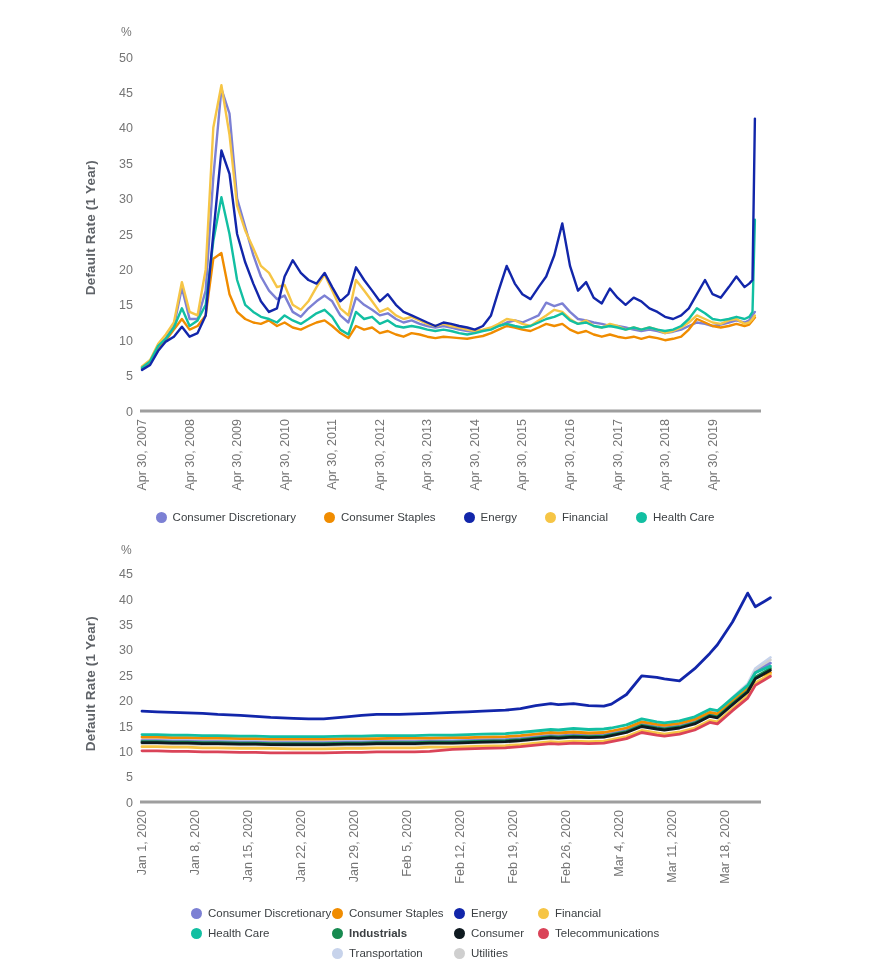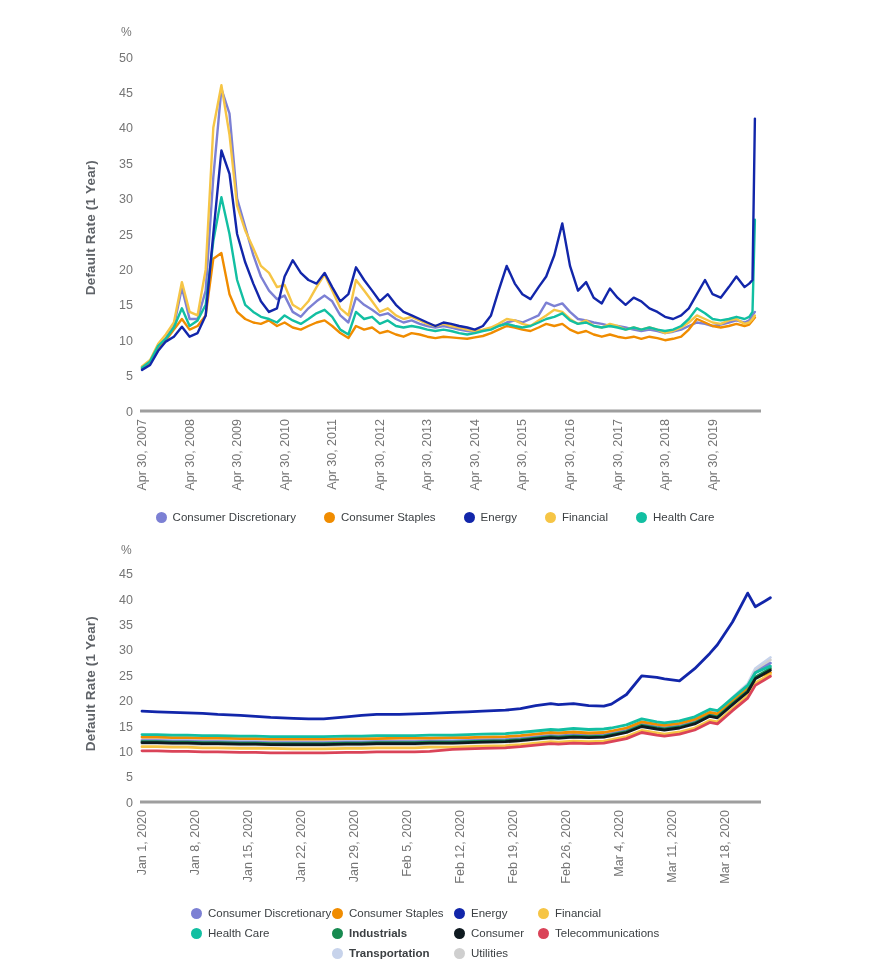--- a/index.html
+++ b/index.html
@@ -150,21 +150,21 @@
           <span style="color: rgb(60, 64, 67);">Industrials</span>
         </span>
         <span class="legend-item" style="grid-area: 2 / 3;">
           <span class="dot" style="background: rgb(15, 26, 32);"></span>
           <span style="color: rgb(60, 64, 67);">Consumer</span>
         </span>
         <span class="legend-item" style="grid-area: 2 / 4;">
           <span class="dot" style="background: rgb(218, 67, 88);"></span>
           <span style="color: rgb(60, 64, 67);">Telecommunications</span>
         </span>
-        <span class="legend-item" style="grid-area: 3 / 2; font-weight: bold;">
+        <span class="legend-item" style="grid-area: 3 / 2;">
           <span class="dot" style="background: rgb(199, 211, 235);"></span>
           <span style="color: rgb(60, 64, 67);">Transportation</span>
         </span>
         <span class="legend-item" style="grid-area: 3 / 3;">
           <span class="dot" style="background: rgb(207, 207, 207);"></span>
           <span style="color: rgb(60, 64, 67);">Utilities</span>
         </span>
       </div>
   </section>
 

